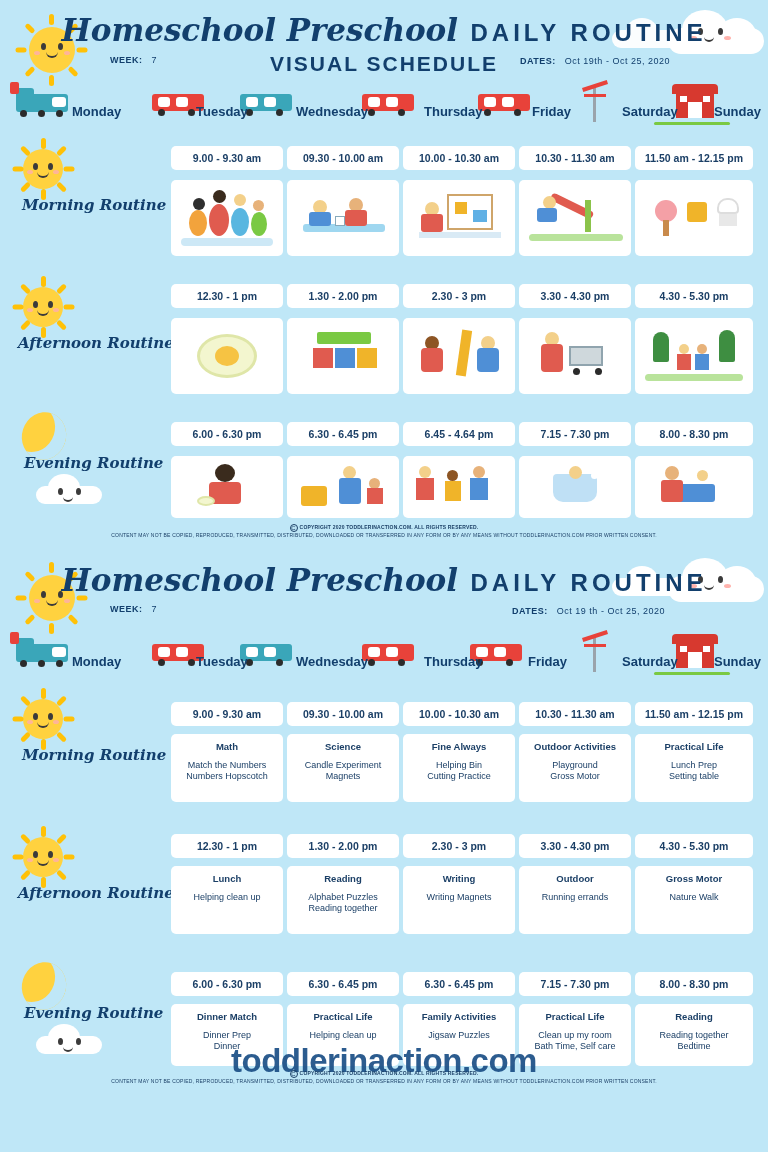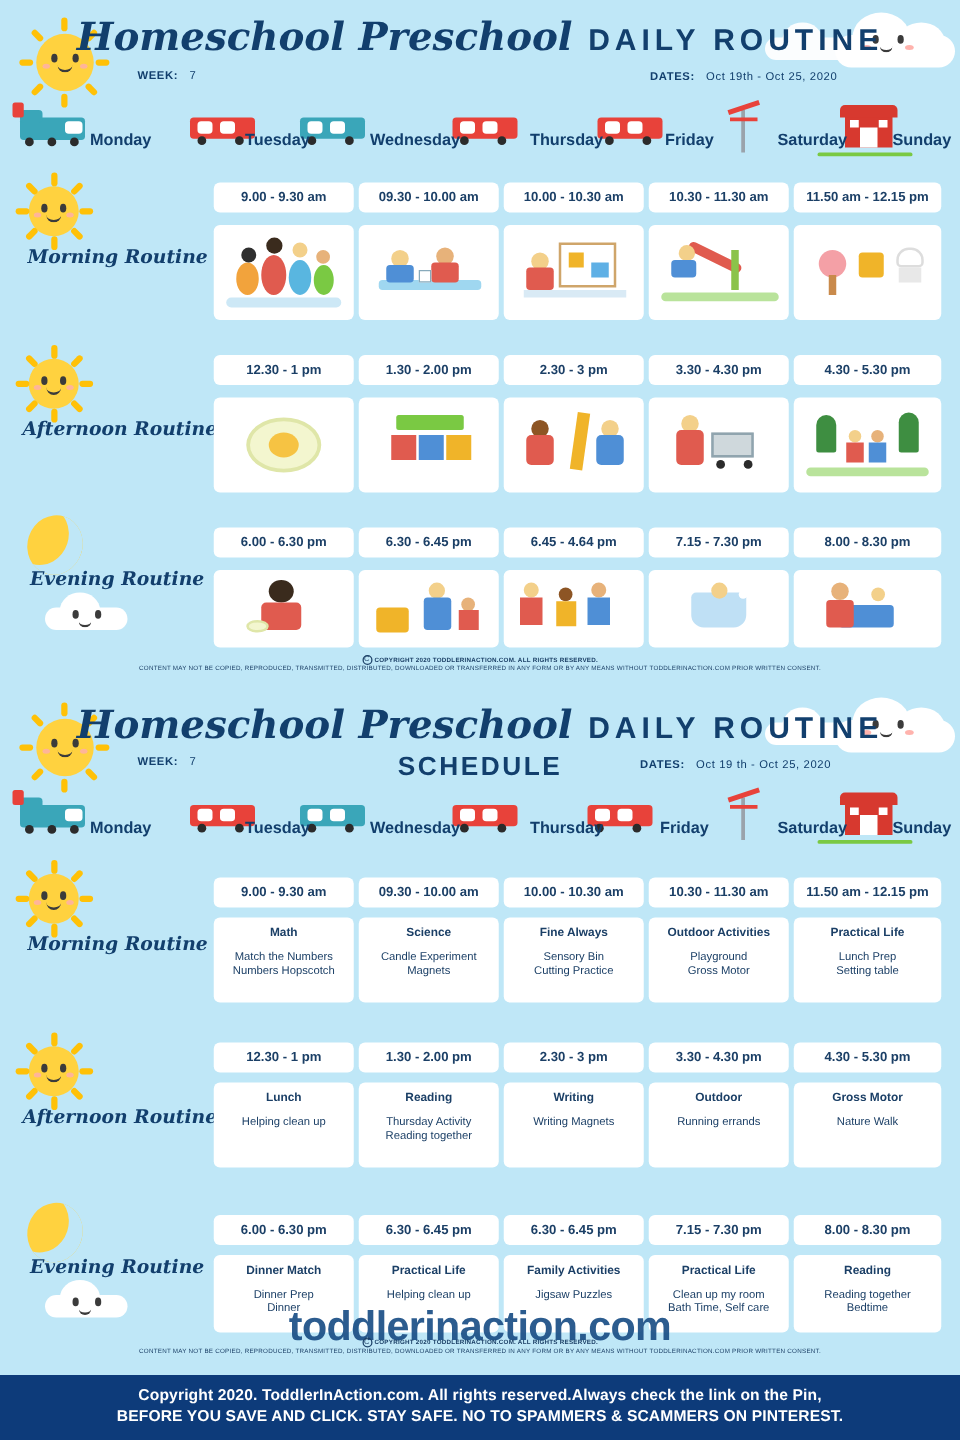--- a/index.html
+++ b/index.html
@@ -229,20 +229,21 @@
       </div>
     </div>
     <div class="cloudgrp" style="left:612px; top:16px; width:70px; height:34px; opacity:.95;">
       <div class="b1" style="left:0; top:14px; width:70px; height:18px; border-radius:10px;"></div>
       <div class="b1" style="left:14px; top:2px; width:32px; height:28px; border-radius:50%;"></div>
     </div>
 
     <div class="titleblock" style="top:12px;">
       <span class="title-script">Homeschool Preschool</span>
       <span class="title-caps" style="margin-left:8px;">DAILY ROUTINE</span>
+      <div class="subtitle">VISUAL SCHEDULE</div>
     </div>
 
     <div class="meta" style="left:110px; top:55px;">
       <span>WEEK:</span>
       <span class="val" style="margin-left:6px;">7</span>
     </div>
     <div class="meta" style="left:520px; top:56px;">
       <span>DATES:</span>
       <span class="val" style="margin-left:6px;">Oct 19th - Oct 25, 2020</span>
     </div>
@@ -522,21 +523,20 @@
       </div>
     </div>
     <div class="cloudgrp" style="left:612px; top:564px; width:70px; height:34px;">
       <div class="b1" style="left:0; top:14px; width:70px; height:18px; border-radius:10px;"></div>
       <div class="b1" style="left:14px; top:2px; width:32px; height:28px; border-radius:50%;"></div>
     </div>
 
     <div class="titleblock" style="top:562px;">
       <span class="title-script">Homeschool Preschool</span>
       <span class="title-caps" style="margin-left:8px;">DAILY ROUTINE</span>
-      <div class="subtitle">SCHEDULE</div>
     </div>
 
     <div class="meta" style="left:110px; top:604px;">
       <span>WEEK:</span>
       <span class="val" style="margin-left:6px;">7</span>
     </div>
     <div class="meta" style="left:512px; top:606px;">
       <span>DATES:</span>
       <span class="val" style="margin-left:6px;">Oct 19 th - Oct 25, 2020</span>
     </div>
@@ -629,21 +629,21 @@
       <div class="sub" style="white-space:pre-line;">Match the Numbers
 Numbers Hopscotch</div>
     </div>
     <div class="txtcell" style="left:287px; top:734px; width:112px; height:68px;">
       <div class="main">Science</div>
       <div class="sub" style="white-space:pre-line;">Candle Experiment
 Magnets</div>
     </div>
     <div class="txtcell" style="left:403px; top:734px; width:112px; height:68px;">
       <div class="main">Fine Always</div>
-      <div class="sub" style="white-space:pre-line;">Sensory Bin
+      <div class="sub" style="white-space:pre-line;">Helping Bin
 Cutting Practice</div>
     </div>
     <div class="txtcell" style="left:519px; top:734px; width:112px; height:68px;">
       <div class="main">Outdoor Activities</div>
       <div class="sub" style="white-space:pre-line;">Playground
 Gross Motor</div>
     </div>
     <div class="txtcell" style="left:635px; top:734px; width:118px; height:68px;">
       <div class="main">Practical Life</div>
       <div class="sub" style="white-space:pre-line;">Lunch Prep
@@ -671,21 +671,21 @@
     <div class="timecell" style="left:403px; top:834px; width:112px;">2.30 - 3 pm</div>
     <div class="timecell" style="left:519px; top:834px; width:112px;">3.30 - 4.30 pm</div>
     <div class="timecell" style="left:635px; top:834px; width:118px;">4.30 - 5.30 pm</div>
 
     <div class="txtcell" style="left:171px; top:866px; width:112px; height:68px;">
       <div class="main">Lunch</div>
       <div class="sub" style="white-space:pre-line;">Helping clean up</div>
     </div>
     <div class="txtcell" style="left:287px; top:866px; width:112px; height:68px;">
       <div class="main">Reading</div>
-      <div class="sub" style="white-space:pre-line;">Thursday Activity
+      <div class="sub" style="white-space:pre-line;">Alphabet Puzzles
 Reading together</div>
     </div>
     <div class="txtcell" style="left:403px; top:866px; width:112px; height:68px;">
       <div class="main">Writing</div>
       <div class="sub" style="white-space:pre-line;">Writing Magnets</div>
     </div>
     <div class="txtcell" style="left:519px; top:866px; width:112px; height:68px;">
       <div class="main">Outdoor</div>
       <div class="sub" style="white-space:pre-line;">Running errands</div>
     </div>
@@ -739,18 +739,14 @@
     </div>
 
     <div class="watermark" style="top:1042px;">toddlerinaction.com</div>
 
     <div class="copyright" style="top:1070px;">
       <span class="cmark">C</span><span class="c1">COPYRIGHT 2020 TODDLERINACTION.COM. ALL RIGHTS RESERVED.</span>
       <div>CONTENT MAY NOT BE COPIED, REPRODUCED, TRANSMITTED, DISTRIBUTED, DOWNLOADED OR TRANSFERRED IN ANY FORM OR BY ANY MEANS WITHOUT TODDLERINACTION.COM PRIOR WRITTEN CONSENT.</div>
     </div>
   </div>
 
-  <div class="footer">
-    <div class="l1">Copyright 2020. ToddlerInAction.com. All rights reserved.Always check the link on the Pin,</div>
-    <div class="l2">BEFORE YOU SAVE AND CLICK. STAY SAFE. NO TO SPAMMERS &amp; SCAMMERS ON PINTEREST.</div>
-  </div>
 
 </div>
 
 </body></html>

